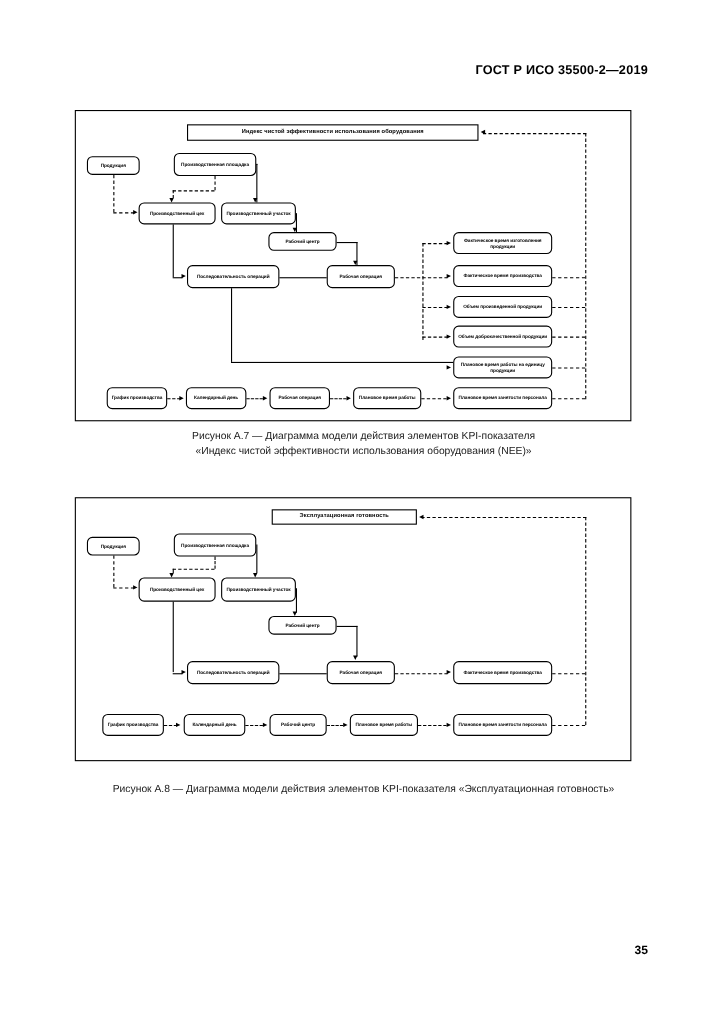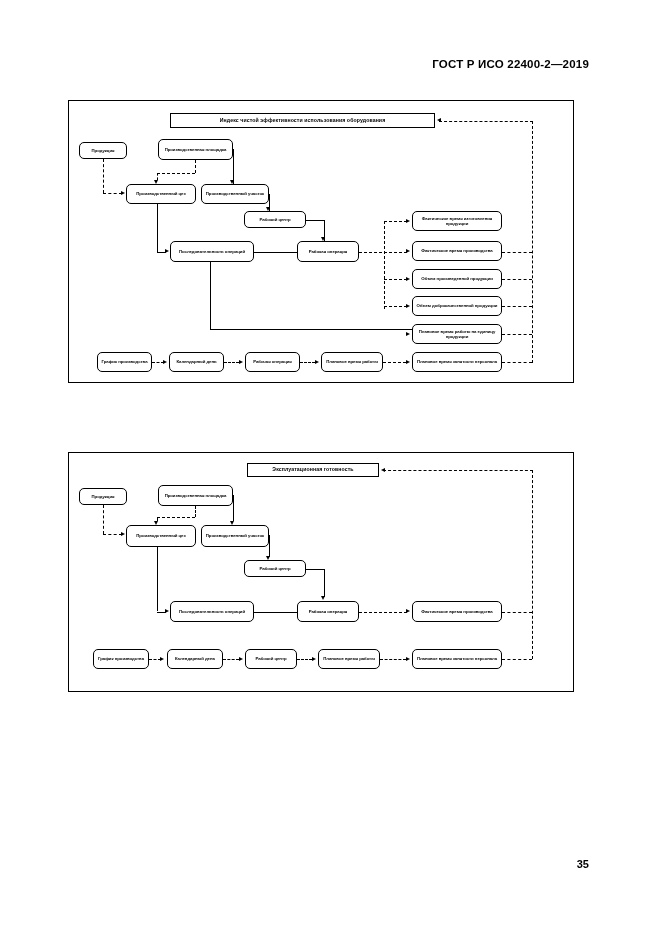--- a/index.html
+++ b/index.html
@@ -46,21 +46,21 @@
   .arw.l{border-top:2.6px solid transparent;border-bottom:2.6px solid transparent;
          border-right:4px solid #000;}
   .arw.d{border-left:2.6px solid transparent;border-right:2.6px solid transparent;
          border-top:4px solid #000;}
 </style>
 </head>
 <body>
 
 <div class="page">
 
-  <div class="doc-header">ГОСТ Р ИСО 22400-2—2019</div>
+  <div class="doc-header">ГОСТ Р ИСО 35500-2—2019</div>
 
   <div class="figure fig1">
 
     <div class="node sharp title-node" style="left:101px;top:12px;width:265px;height:15px;">Индекс чистой эффективности использования оборудования</div>
 
     <div class="node" style="left:10px;top:41px;width:48px;height:17px;">Продукция</div>
 
     <div class="node" style="left:89px;top:38px;width:75px;height:21px;">Производственная площадка</div>
 
     <div class="node" style="left:57px;top:83px;width:70px;height:20px;">Производственный цех</div>
@@ -148,20 +148,24 @@
     <div class="dl h" style="left:155px;top:261px;width:15px;"></div>
     <div class="arw r" style="left:170px;top:258.5px;"></div>
     <div class="dl h" style="left:231px;top:261px;width:15px;"></div>
     <div class="arw r" style="left:246px;top:258.5px;"></div>
     <div class="dl h" style="left:314px;top:261px;width:23px;"></div>
     <div class="arw r" style="left:337px;top:258.5px;"></div>
 
     <div class="arw r" style="left:337px;top:230.5px;"></div>
   </div>
 
+  <div class="caption cap1">
+    <div>Рисунок А.7 — Диаграмма модели действия элементов KPI-показателя</div>
+    <div>«Индекс чистой эффективности использования оборудования (NEE)»</div>
+  </div>
 
   <div class="figure fig2">
 
     <div class="node sharp title-node" style="left:178px;top:10px;width:132px;height:14px;">Эксплуатационная готовность</div>
 
     <div class="node" style="left:10px;top:35px;width:48px;height:17px;">Продукция</div>
 
     <div class="node" style="left:89px;top:32px;width:75px;height:21px;">Производственная площадка</div>
 
     <div class="node" style="left:57px;top:72px;width:70px;height:22px;">Производственный цех</div>
@@ -224,15 +228,18 @@
     <div class="dl h" style="left:80px;top:206px;width:12px;"></div>
     <div class="arw r" style="left:91px;top:203.5px;"></div>
     <div class="dl h" style="left:154px;top:206px;width:16px;"></div>
     <div class="arw r" style="left:170px;top:203.5px;"></div>
     <div class="dl h" style="left:228px;top:206px;width:15px;"></div>
     <div class="arw r" style="left:243px;top:203.5px;"></div>
     <div class="dl h" style="left:311px;top:206px;width:26px;"></div>
     <div class="arw r" style="left:337px;top:203.5px;"></div>
   </div>
 
+  <div class="caption cap2">
+    <div>Рисунок А.8 — Диаграмма модели действия элементов KPI-показателя «Эксплуатационная готовность»</div>
+  </div>
 
   <div class="page-number">35</div>
 </div>
 
 </body></html>

